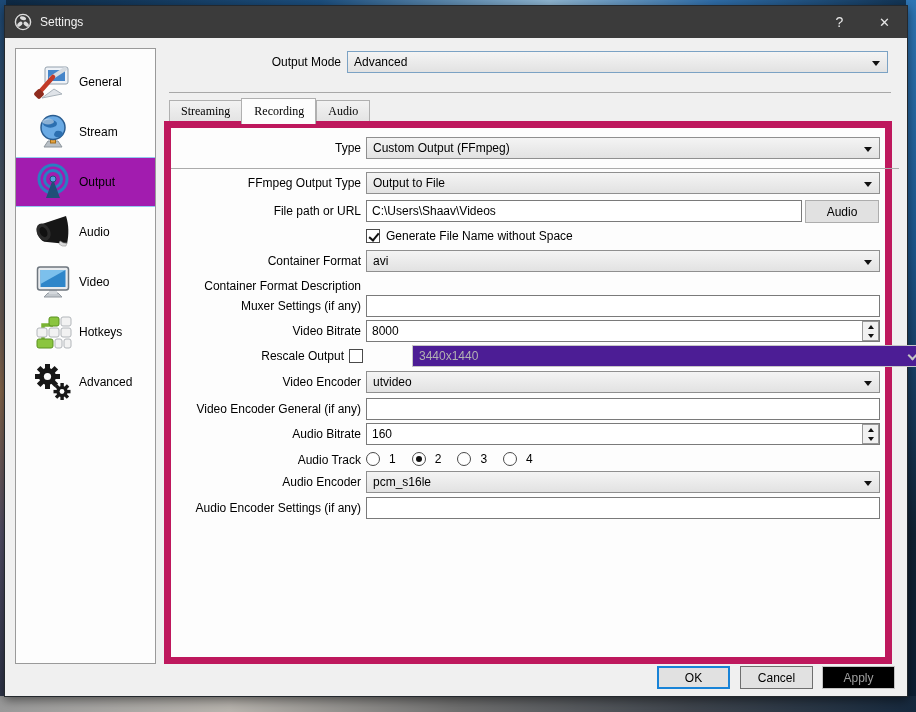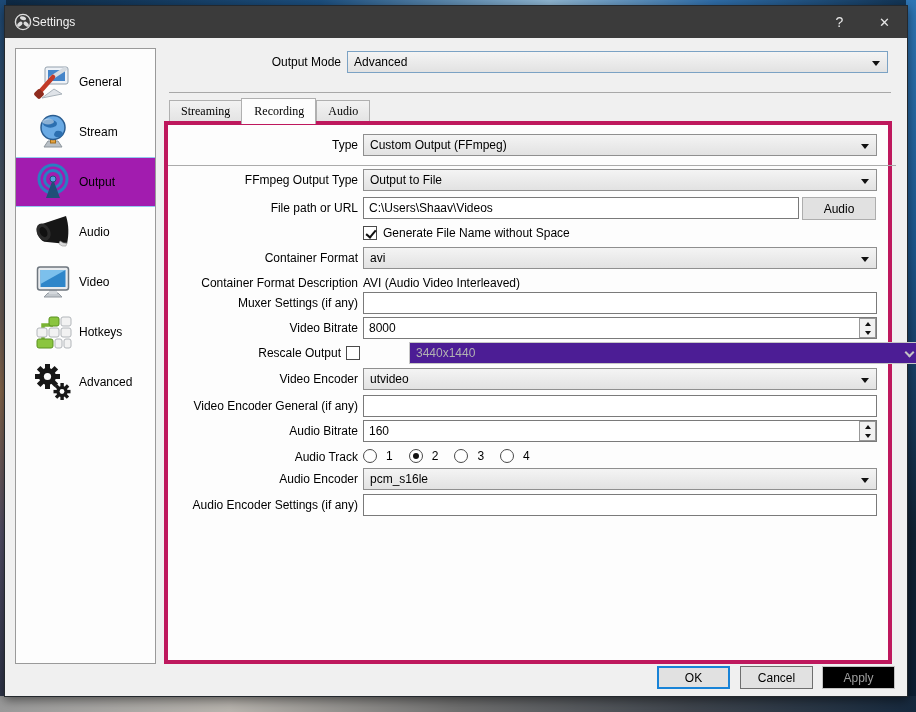--- a/index.html
+++ b/index.html
@@ -17,21 +17,21 @@
     background:linear-gradient(180deg,#1c4a78 0%,#6e5e55 45%,#8a6a4e 55%,#55516b 75%,#2c3347 100%); }
   .desktop-bottom { position:absolute; left:0; bottom:0; width:916px; height:16px;
     background:linear-gradient(90deg,#9a9a9a 0%,#b8b4ae 25%,#6f6f6f 50%,#3f454d 75%,#16293e 100%); }
 
   
   .window { position:absolute; left:4px; top:5px; width:904px; height:692px;
     background:#f0f0f0; border:1px solid #23282d; box-shadow:0 3px 10px rgba(0,0,0,.5); }
   .titlebar { position:absolute; left:0; top:0; right:0; height:32px; background:#3b3b3b;
     display:flex; align-items:center; color:#fff; }
   .titlebar .logo { margin-left:9px; width:18px; height:18px; display:inline-block; }
-  .titlebar .title { font-size:12px; color:#f2f2f2; }
+  .titlebar .title { margin-left:8px; font-size:12px; color:#f2f2f2; }
   .tb-btns { margin-left:auto; display:flex; height:100%; }
   .tb-btn { width:45px; height:100%; display:flex; align-items:center; justify-content:center;
     color:#e8e8e8; font-size:14px; cursor:default; }
   .tb-btn.close { font-size:13px; }
 
   
   .sidebar { position:absolute; left:10px; top:42px; width:141px; height:616px;
     background:#fdfdfd; border:1px solid #9a9a9a; padding-top:8px; }
   .side-item { position:relative; height:50px; display:flex; align-items:center; }
   .side-item .sicon { width:38px; height:38px; margin-left:18px; flex:0 0 38px; }
@@ -50,21 +50,21 @@
 
   .tabs { position:absolute; top:92px; left:164px; height:24px; display:flex; align-items:flex-end;font-family:Liberation Serif, serif; }
   .tab { height:22px; line-height:21px; padding:0 11px; background:linear-gradient(180deg,#f2f2f2,#e4e4e4);
     border:1px solid #b0b0b0; border-right:none; position:relative; }
   .tab:last-child { border-right:1px solid #b0b0b0; }
   .tab.active { height:26px; background:#fdfdfd; border:1px solid #b0b0b0; z-index:3; margin-bottom:-2px;
     border-bottom:none; line-height:24px;padding-left:12px; }
 
   
   .pane { position:absolute; left:159px; top:115px; width:728px; height:543px;
-    background:#fdfdfd; border:4px solid #be185d; z-index:1; }
+    background:#fdfdfd; border:7px solid #be185d; z-index:1; }
   .row-label { position:absolute; height:22px; line-height:22px; text-align:right; left:0; width:190px; }
   .field { position:absolute; left:195px; width:514px; height:22px; }
   .tinput { background:#fff; border:1px solid #7a7a7a; height:22px; width:100%;
     font-family:inherit; font-size:12px; padding:0 5px; outline:none; }
   .spinbox { position:absolute; right:1px; top:1px; bottom:1px; width:17px; background:#f1f1f1;
     border:1px solid #989898; display:flex; flex-direction:column; }
   .spin-half { flex:1; display:flex; align-items:center; justify-content:center; }
   .tri-up { width:0; height:0; border-left:3.5px solid transparent; border-right:3.5px solid transparent; border-bottom:4px solid #111; }
   .tri-dn { width:0; height:0; border-left:3.5px solid transparent; border-right:3.5px solid transparent; border-top:4px solid #111; }
   .combo-inpane { width:100%; height:22px; }
@@ -276,21 +276,20 @@
 
     <div class="row-label" style="top:122px">Container Format</div>
     <div class="field" style="top:122px">
       <div class="combo combo-inpane">
         <span>avi</span>
         <span class="arrow"></span>
       </div>
     </div>
 
     <div class="row-label" style="top:147px">Container Format Description</div>
-    <div class="desc-text" style="top:147px">AVI (Audio Video Interleaved)</div>
 
     <div class="row-label" style="top:167px">Muxer Settings (if any)</div>
     <div class="field" style="top:167px">
       <input class="tinput" value="" style="">
     </div>
 
     <div class="row-label" style="top:192px">Video Bitrate</div>
     <div class="field" style="top:192px">
       <input class="tinput" value="8000" style="">
       <div class="spinbox">

